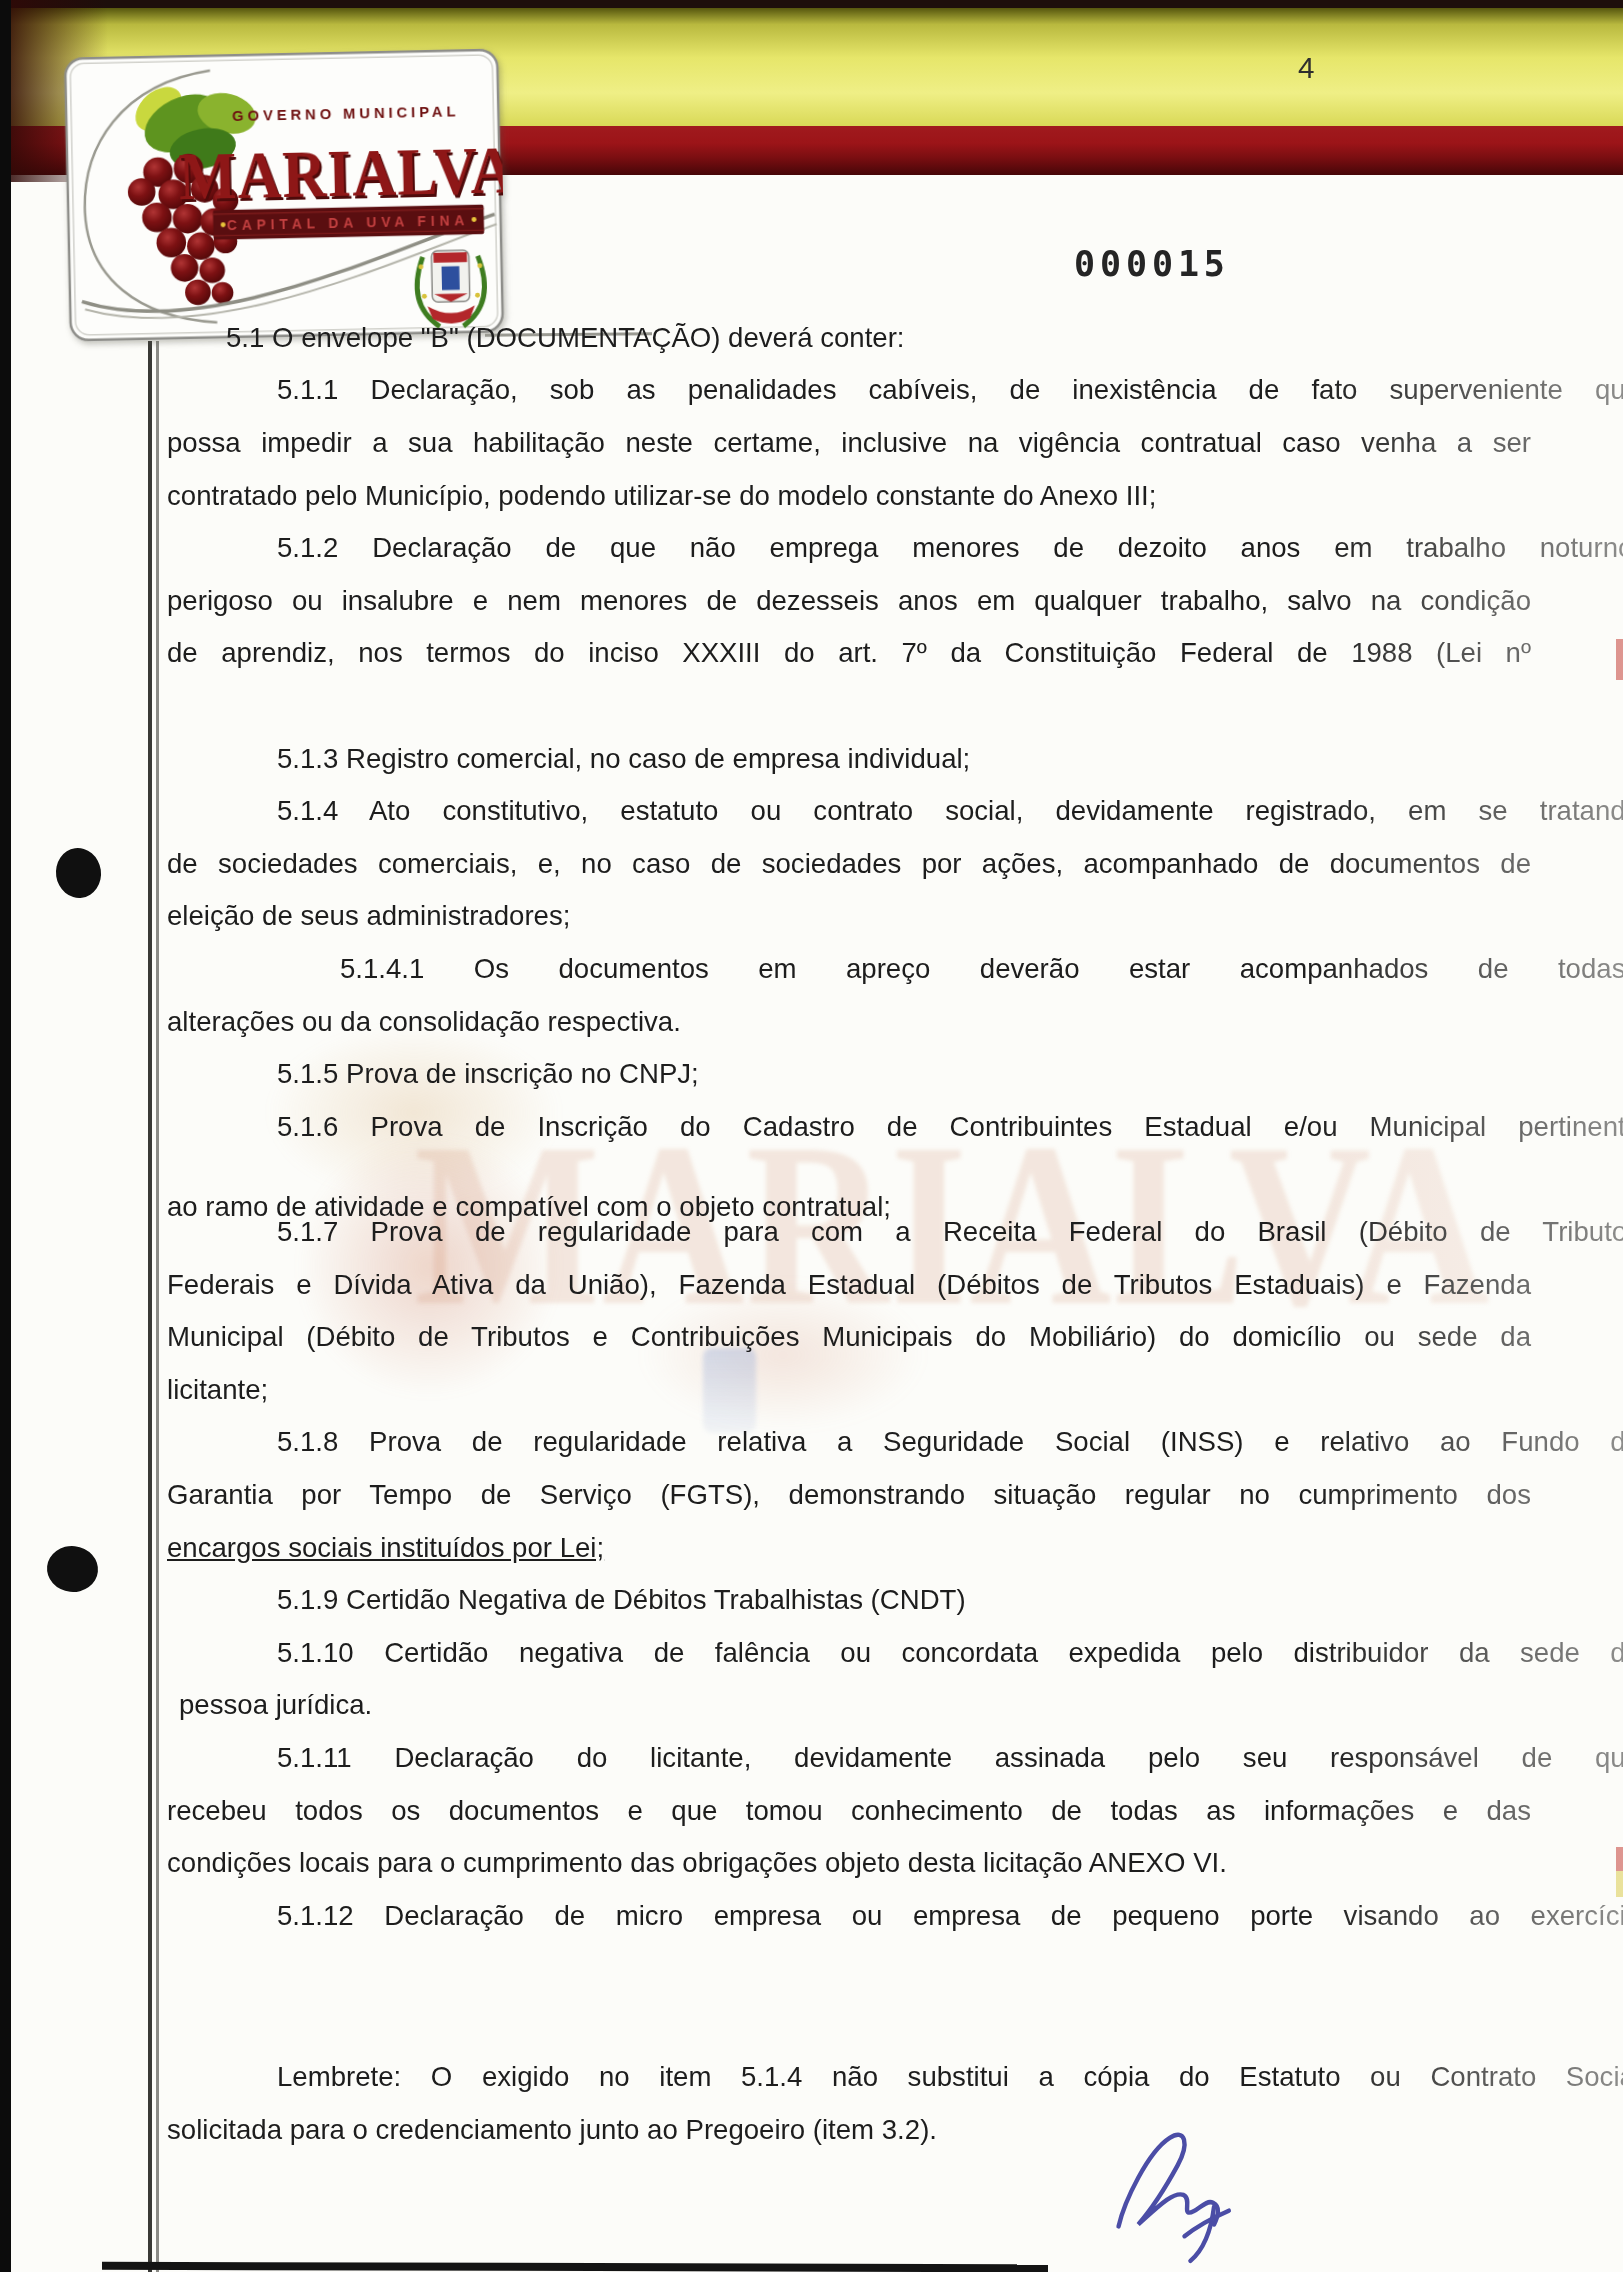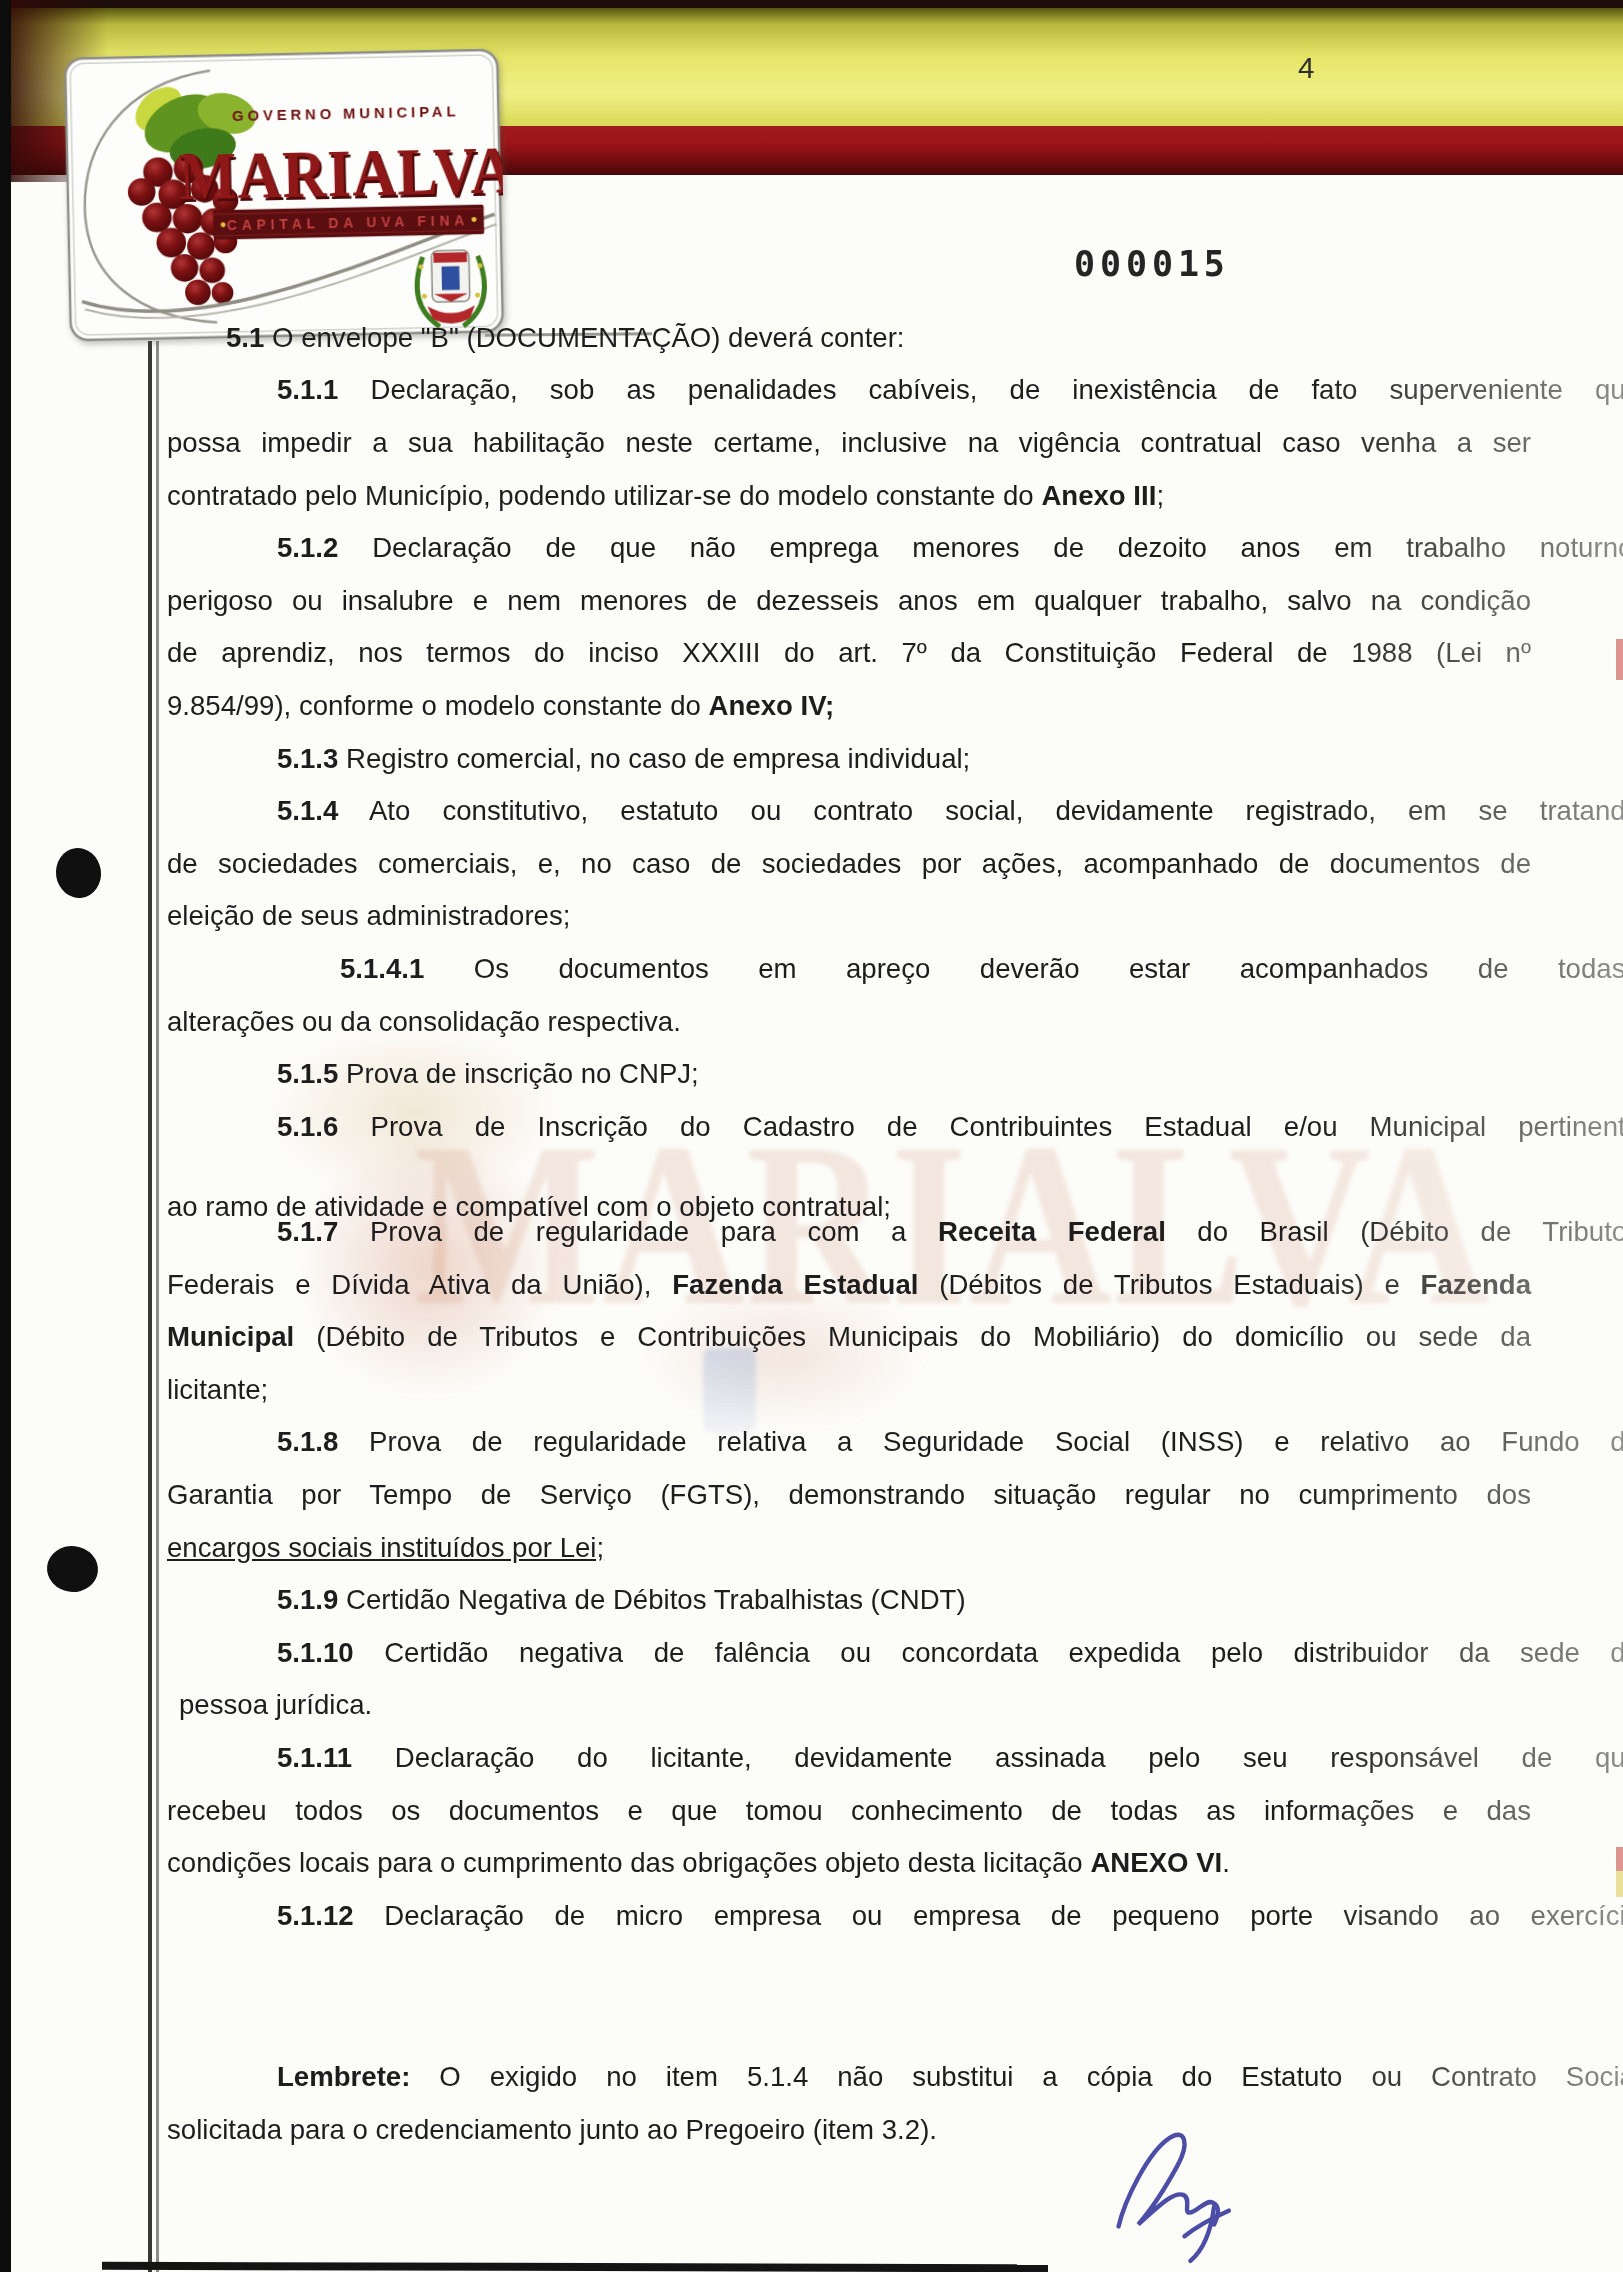--- a/index.html
+++ b/index.html
@@ -47,21 +47,21 @@
      background:linear-gradient(180deg,rgba(140,165,215,.34),rgba(150,170,215,.10));}
 
   
   .logo-svg{position:absolute;left:65px;top:51px;width:438px;height:288px;transform:rotate(-1.2deg);z-index:2;
      filter:drop-shadow(2px 3px 3px rgba(80,80,70,.35));}
 
   
   .text-block{position:absolute;left:167px;top:0;width:1364px;height:2273px;z-index:3;}
   .line{position:absolute;left:0;width:100%;line-height:39px;font-size:27.6px;color:#1d1d1d;white-space:nowrap;}
   .line.just{white-space:normal;text-align:justify;text-align-last:justify;}
-  .line .b{font-weight:bold;margin-top:12px;}
+  .line .b{font-weight:normal;margin-top:12px;}
 
   .fade-overlay{position:absolute;left:1310px;top:315px;width:313px;height:1872px;z-index:4;pointer-events:none;
      background:linear-gradient(90deg,rgba(252,252,249,0),rgba(252,252,249,.5));}
 
   .signature-svg{position:absolute;left:1089px;top:2108px;width:192px;height:163px;z-index:5;}
 </style>
 </head>
 <body>
 
 <div id="page">
@@ -165,21 +165,20 @@
   <div class="edge-yellow"></div>
 
   <div class="text-block">
       <div class="line" style="top: 318px; padding-left: 59px;"><span class="b">5.1</span><span> O envelope "B" (DOCUMENTAÇÃO) deverá conter:</span></div>
       <div class="line just" style="top: 370px; padding-left: 110px;"><span class="b">5.1.1</span><span> Declaração, sob as penalidades cabíveis, de inexistência de fato superveniente que</span></div>
       <div class="line just" style="top: 423px; padding-left: 0px;"><span>possa impedir a sua habilitação neste certame, inclusive na vigência contratual caso venha a ser</span></div>
       <div class="line" style="top: 476px; padding-left: 0px;"><span>contratado pelo Município, podendo utilizar-se do modelo constante do </span><span class="b">Anexo III</span><span>;</span></div>
       <div class="line just" style="top: 528px; padding-left: 110px;"><span class="b">5.1.2</span><span> Declaração de que não emprega menores de dezoito anos em trabalho noturno,</span></div>
       <div class="line just" style="top: 581px; padding-left: 0px;"><span>perigoso ou insalubre e nem menores de dezesseis anos em qualquer trabalho, salvo na condição</span></div>
       <div class="line just" style="top: 633px; padding-left: 0px;"><span>de aprendiz, nos termos do inciso XXXIII do art. 7º da Constituição Federal de 1988 (Lei nº</span></div>
-      <div class="line" style="top: 686px; padding-left: 0px;"><span>9.854/99), conforme o modelo constante do </span><span class="b">Anexo IV;</span></div>
       <div class="line" style="top: 739px; padding-left: 110px;"><span class="b">5.1.3</span><span> Registro comercial, no caso de empresa individual;</span></div>
       <div class="line just" style="top: 791px; padding-left: 110px;"><span class="b">5.1.4</span><span> Ato constitutivo, estatuto ou contrato social, devidamente registrado, em se tratando</span></div>
       <div class="line just" style="top: 844px; padding-left: 0px;"><span>de sociedades comerciais, e, no caso de sociedades por ações, acompanhado de documentos de</span></div>
       <div class="line" style="top: 896px; padding-left: 0px;"><span>eleição de seus administradores;</span></div>
       <div class="line just" style="top: 949px; padding-left: 173px;"><span class="b">5.1.4.1</span><span> Os documentos em apreço deverão estar acompanhados de todas as</span></div>
       <div class="line" style="top: 1002px; padding-left: 0px;"><span>alterações ou da consolidação respectiva.</span></div>
       <div class="line" style="top: 1054px; padding-left: 110px;"><span class="b">5.1.5</span><span> Prova de inscrição no CNPJ;</span></div>
       <div class="line just" style="top: 1107px; padding-left: 110px;"><span class="b">5.1.6</span><span> Prova de Inscrição do Cadastro de Contribuintes Estadual e/ou Municipal pertinente</span></div>
       <div class="line" style="top: 1187px; padding-left: 0px;"><span>ao ramo de atividade e compatível com o objeto contratual;</span></div>
       <div class="line just" style="top: 1212px; padding-left: 110px;"><span class="b">5.1.7</span><span> Prova de regularidade para com a </span><span class="b">Receita Federal</span><span> do Brasil (Débito de Tributos</span></div>

